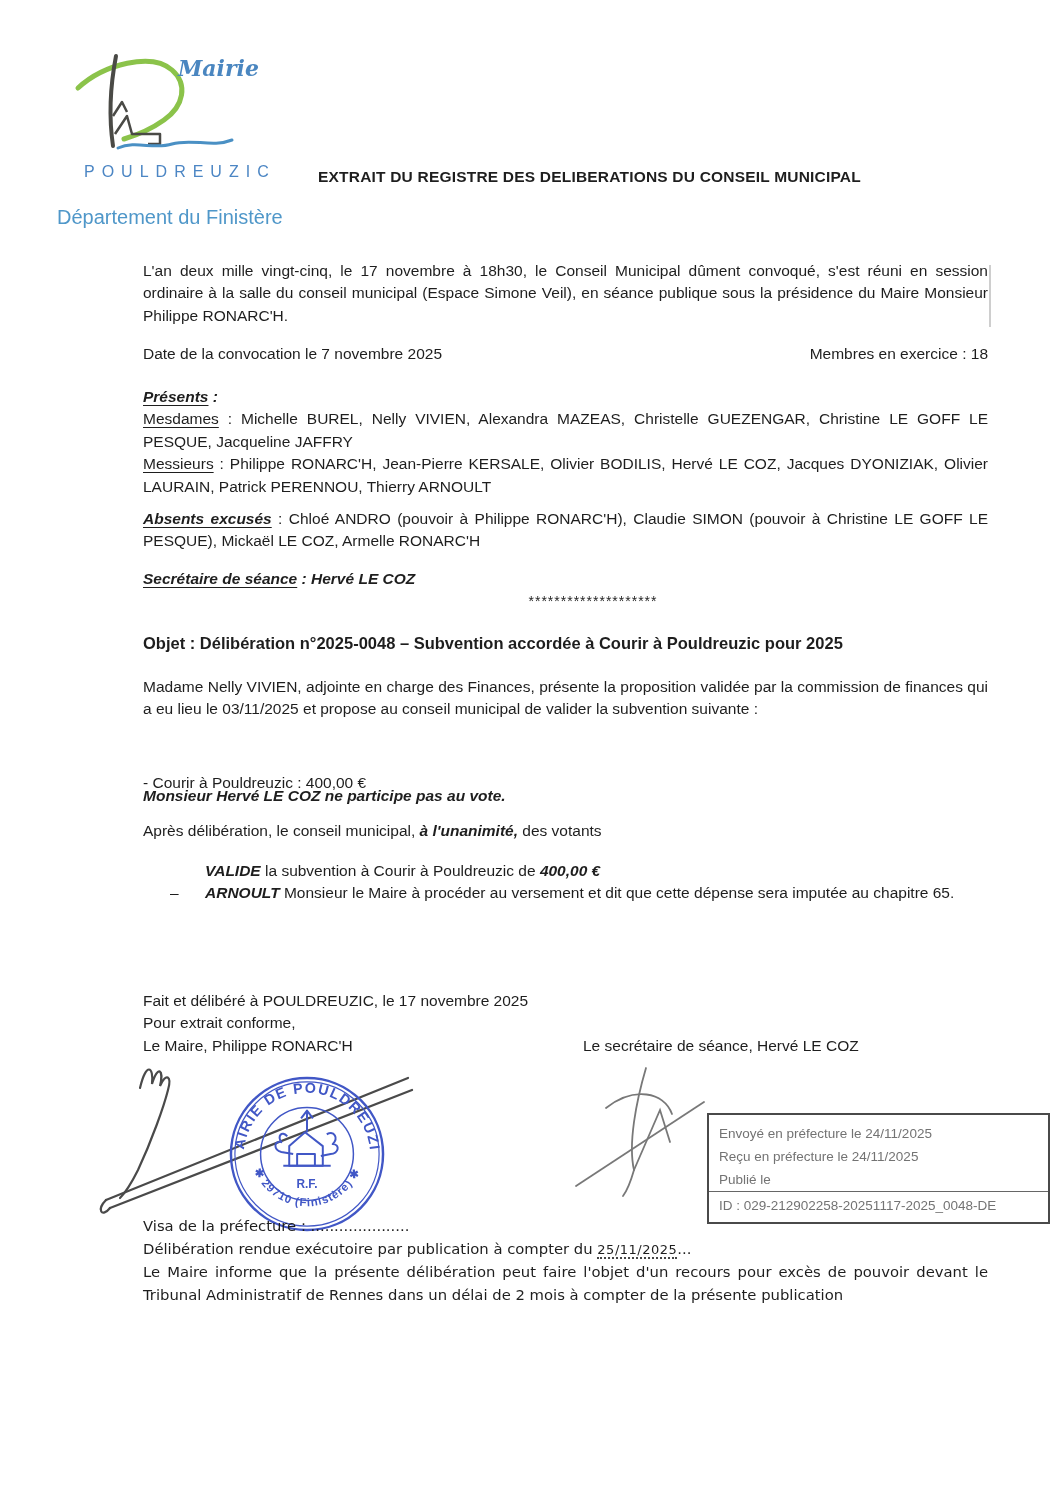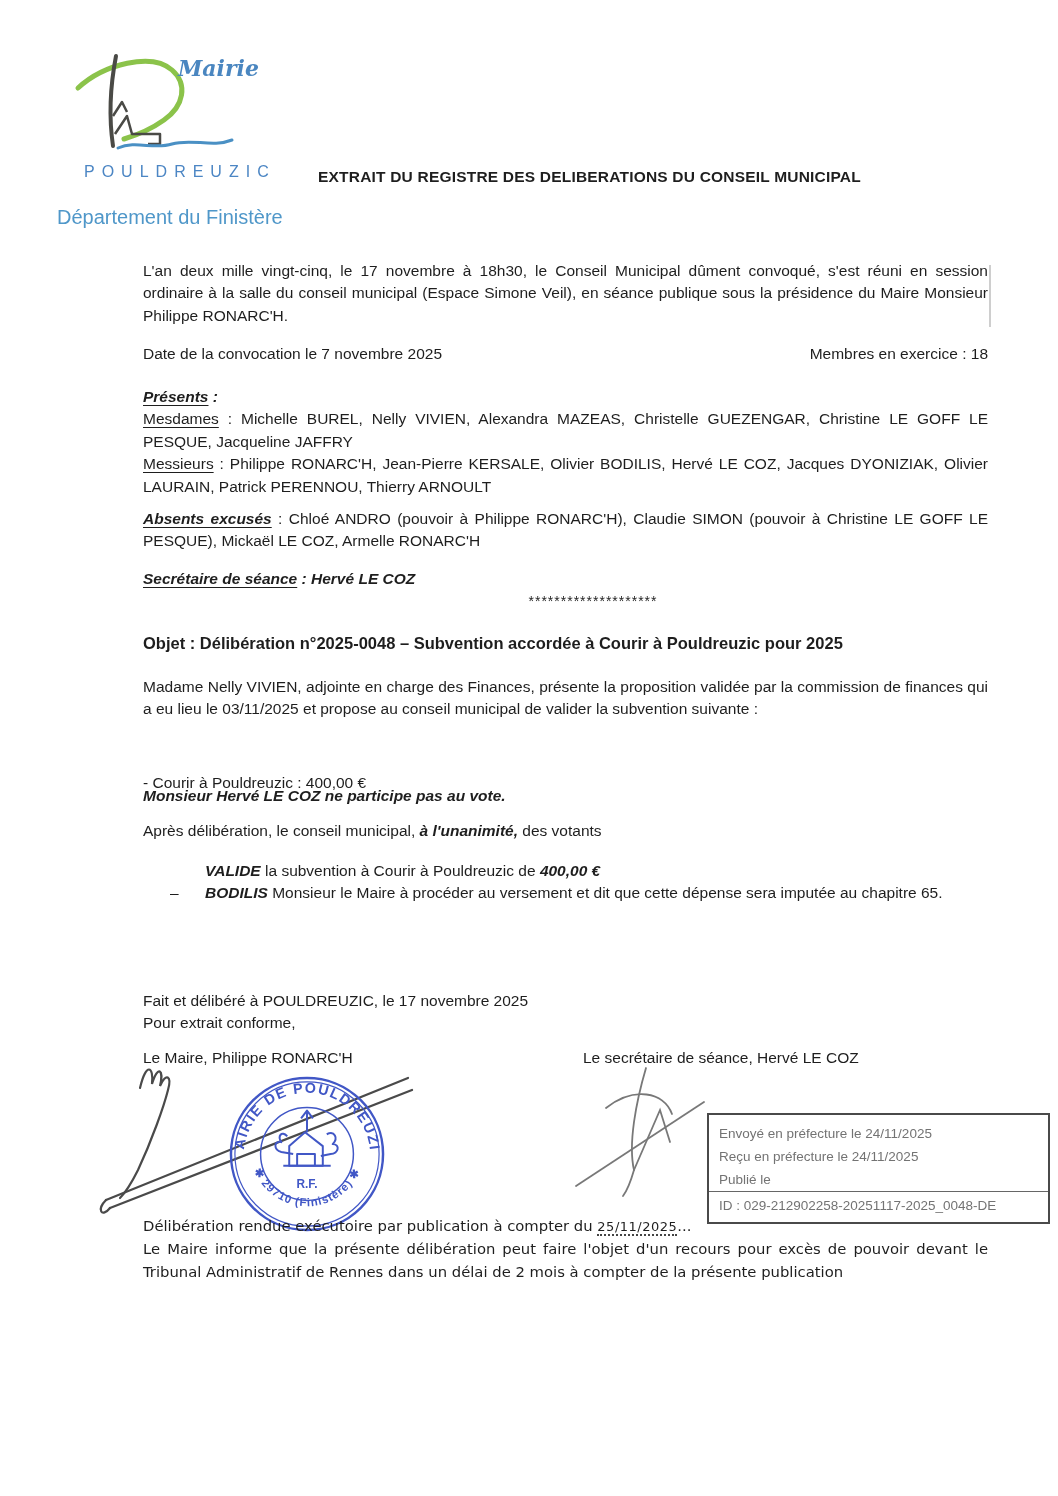--- a/index.html
+++ b/index.html
@@ -18,21 +18,21 @@
     position:absolute; left:84px; top:161px; color:#4c86c4; font-weight:normal;
     font-size:16px; letter-spacing:7px; white-space:nowrap;
   }
   .department { position:absolute; left:57px; top:206px; color:#4f97c9; font-size:20px; white-space:nowrap; }
   .convo-row { display:flex; justify-content:space-between; margin-top:16px; }
   .asterisks { text-align:center; font-size:14px; letter-spacing:1px; padding-left:55px; }
   .objet { font-weight:bold; font-size:16.5px; }
   .decisions { }
   .dec-line { padding-left:62px; position:relative; }
   .dec-dash { position:absolute; left:27px; top:0; }
-  .sig-row { position:relative; height:23px;margin-top:12px; }
+  .sig-row { position:relative; height:23px; }
   .sig-right { position:absolute; left:440px; top:0; }
   .maire-sig { position:absolute; left:88px; top:1050px; }
   .sec-sig { position:absolute; left:568px; top:1052px; }
   .stamp { position:absolute; left:228px; top:1075px; }
   .pref-box {
     position:absolute; left:707px; top:1113px; width:343px; box-sizing:border-box;
     border:2px solid #4a4a4a; background:#ffffff; padding:7px 10px 0 10px;
     font-size:13.5px; line-height:23px; color:#737373;
   }
   .pref-box .id-row { border-top:1.5px solid #666; margin:0 -10px 0 -10px; padding:2px 10px 5px 10px; }
@@ -93,21 +93,21 @@
   <div class="block" style="top:820px;">
     <span>Après délibération, le conseil municipal, </span><span class="b">à l'unanimité,</span><span> des votants</span>
   </div>
 
   <div class="block decisions" style="top:860px;">
     <div class="dec-line">
       <span class="b">VALIDE</span><span> la subvention à Courir à Pouldreuzic de </span><span class="b">400,00 €</span>
     </div>
     <div class="dec-line just">
       <span class="dec-dash">–</span>
-      <span class="b">BODILIS</span><span> Monsieur le Maire à procéder au versement et dit que cette dépense sera imputée au chapitre 65.</span>
+      <span class="b">ARNOULT</span><span> Monsieur le Maire à procéder au versement et dit que cette dépense sera imputée au chapitre 65.</span>
     </div>
   </div>
 
   <div class="block" style="top:990px;">
     <div>Fait et délibéré à POULDREUZIC, le 17 novembre 2025</div>
     <div>Pour extrait conforme,</div>
     <div class="sig-row">
       <span>Le Maire, Philippe RONARC'H</span>
       <span class="sig-right">Le secrétaire de séance, Hervé LE COZ</span>
     </div>
@@ -159,19 +159,20 @@
   </svg>
 
   <div class="pref-box">
     <div>Envoyé en préfecture le 24/11/2025</div>
     <div>Reçu en préfecture le 24/11/2025</div>
     <div>Publié le</div>
     <div class="id-row">ID : 029-212902258-20251117-2025_0048-DE</div>
   </div>
 
   <div class="footer">
+    <div>Visa de la préfecture : .....................</div>
     <div>
       <span>Délibération rendue exécutoire par publication à compter du </span><span class="exec-date">25/11/2025</span><span>...</span>
     </div>
     <div class="just">Le Maire informe que la présente délibération peut faire l'objet d'un recours pour excès de pouvoir devant le Tribunal Administratif de Rennes dans un délai de 2 mois à compter de la présente publication</div>
   </div>
 
 </div>
 
 </body></html>

